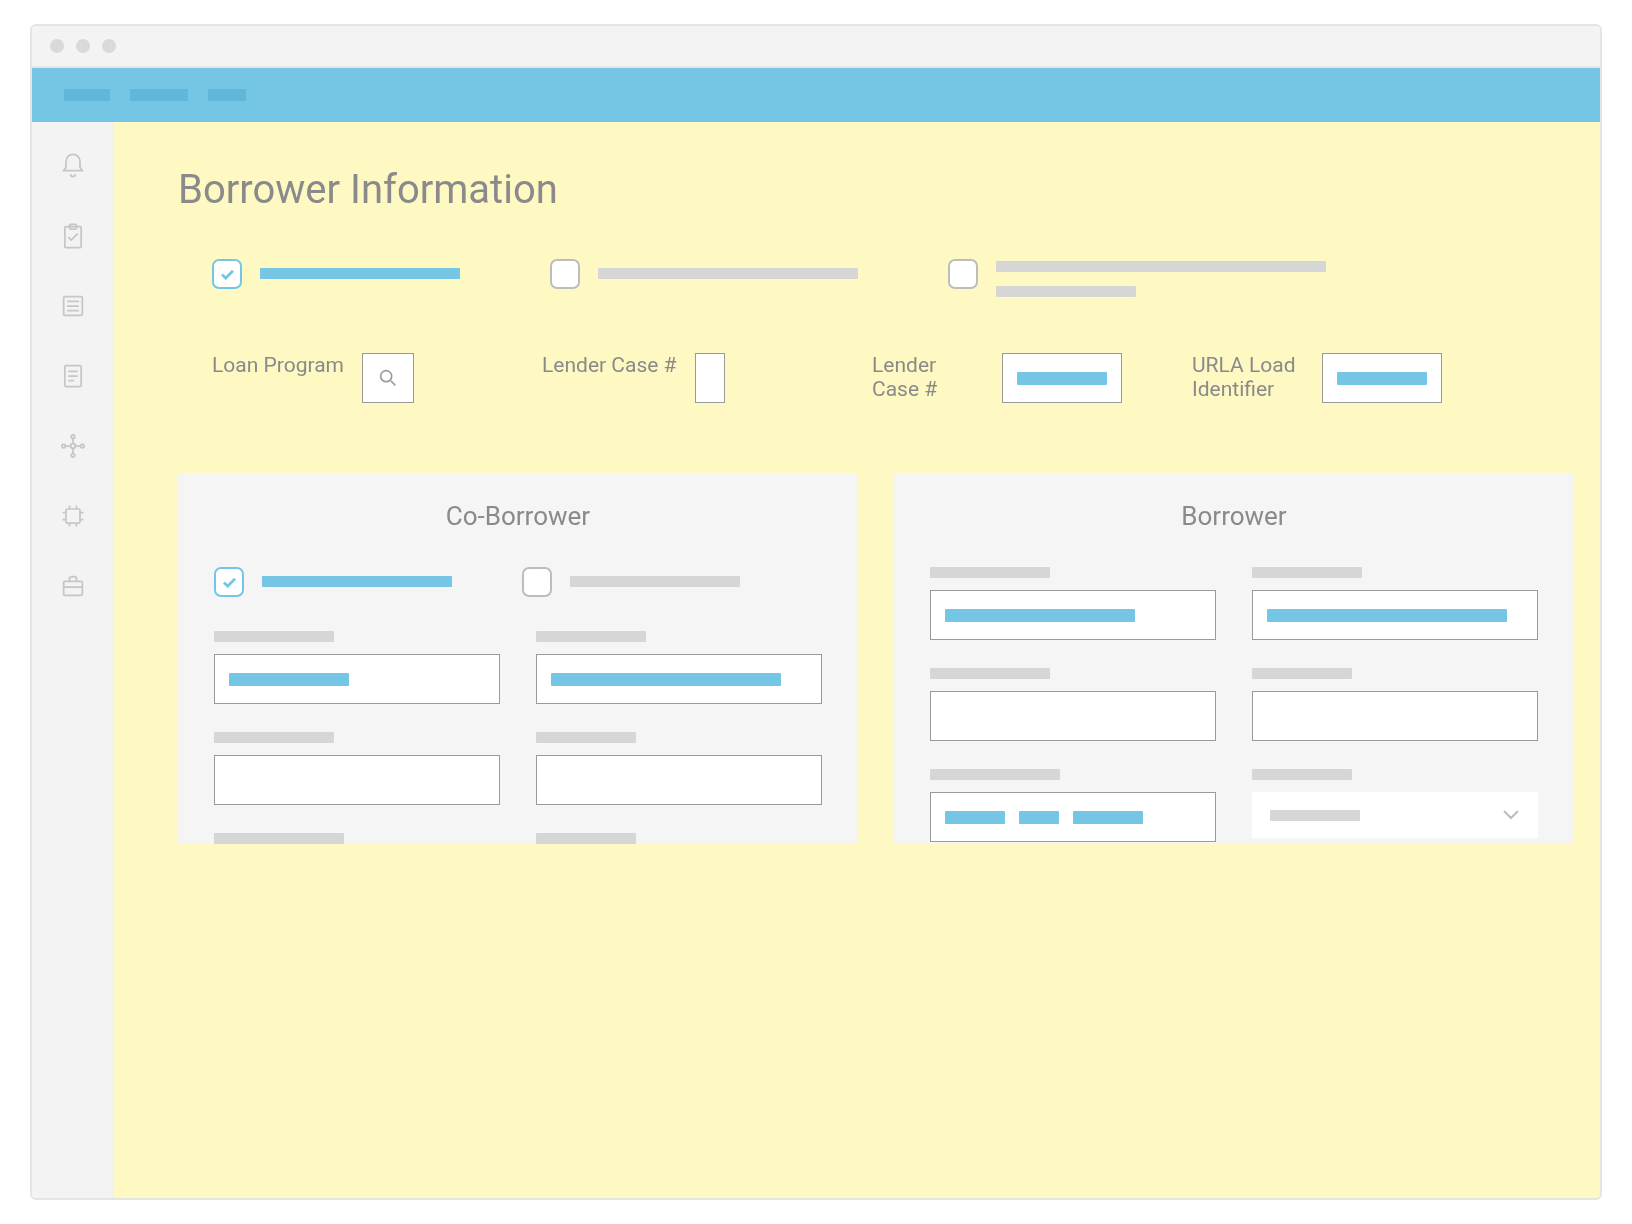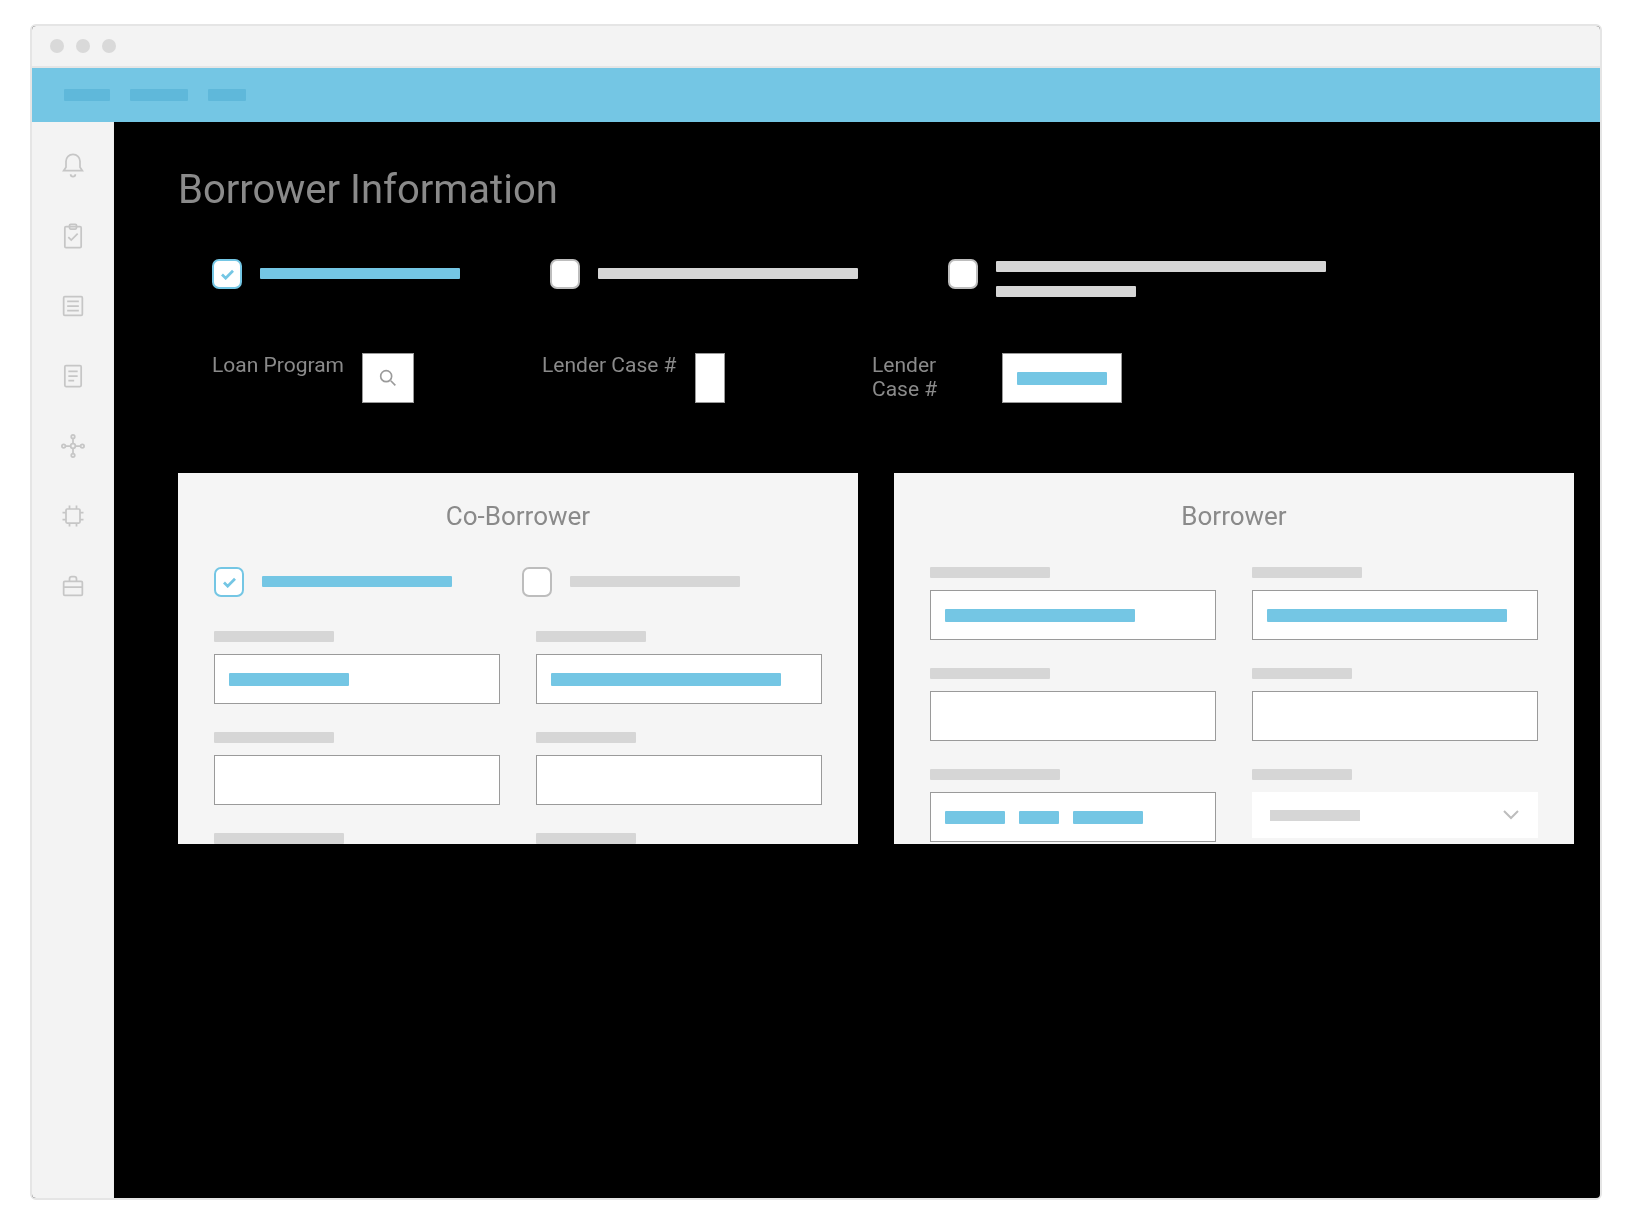--- a/index.html
+++ b/index.html
@@ -7,21 +7,21 @@
     font-family: -apple-system, BlinkMacSystemFont, "Segoe UI", Roboto, Helvetica, Arial, sans-serif;
     background: #fff;
     width: 1632px;
     height: 1224px;
     overflow: hidden;
   }
   .window {
     margin: 24px 30px;
     border: 2px solid #e5e5e5;
     border-radius: 6px;
-    background: #000000;
+    background: #fef9c3;
     height: 1176px;
     display: flex;
     flex-direction: column;
     overflow: hidden;
   }
   .titlebar {
     height: 42px;
     background: #f3f3f3;
     border-bottom: 2px solid #e5e5e5;
     display: flex;
@@ -325,20 +325,26 @@
         <div class="field" style="width:260px">
           <div class="field-label">Lender Case #</div>
           <div class="input-box"></div>
         </div>
         <div class="field" style="width:250px">
           <div class="field-label">Lender Case #</div>
           <div class="input-box">
             <div class="input-fill" style="width:90px"></div>
           </div>
         </div>
+        <div class="field" style="width:250px">
+          <div class="field-label">URLA Load Identifier</div>
+          <div class="input-box">
+            <div class="input-fill" style="width:90px"></div>
+          </div>
+        </div>
       </div>
 
       <div class="panels">
 
         <section class="panel">
           <h2 class="panel-title">Co-Borrower</h2>
 
           <div class="panel-checkrow">
             <div class="check-item">
               <div class="checkbox checked">

